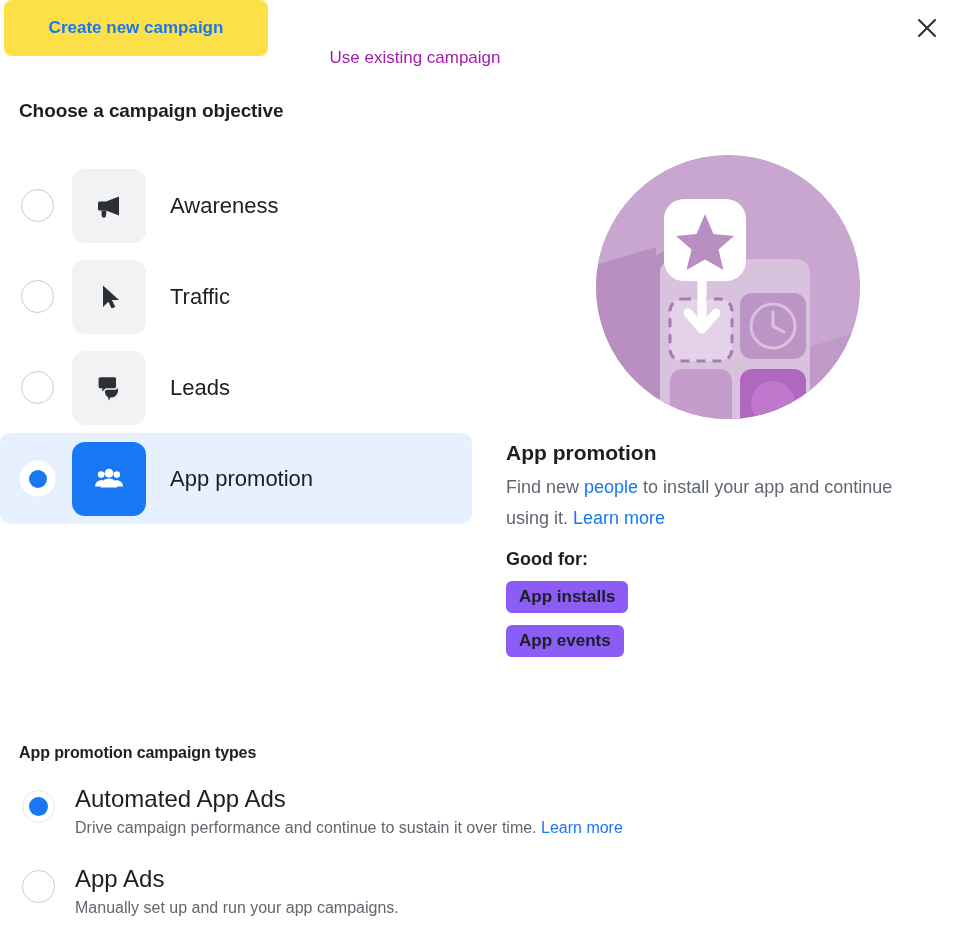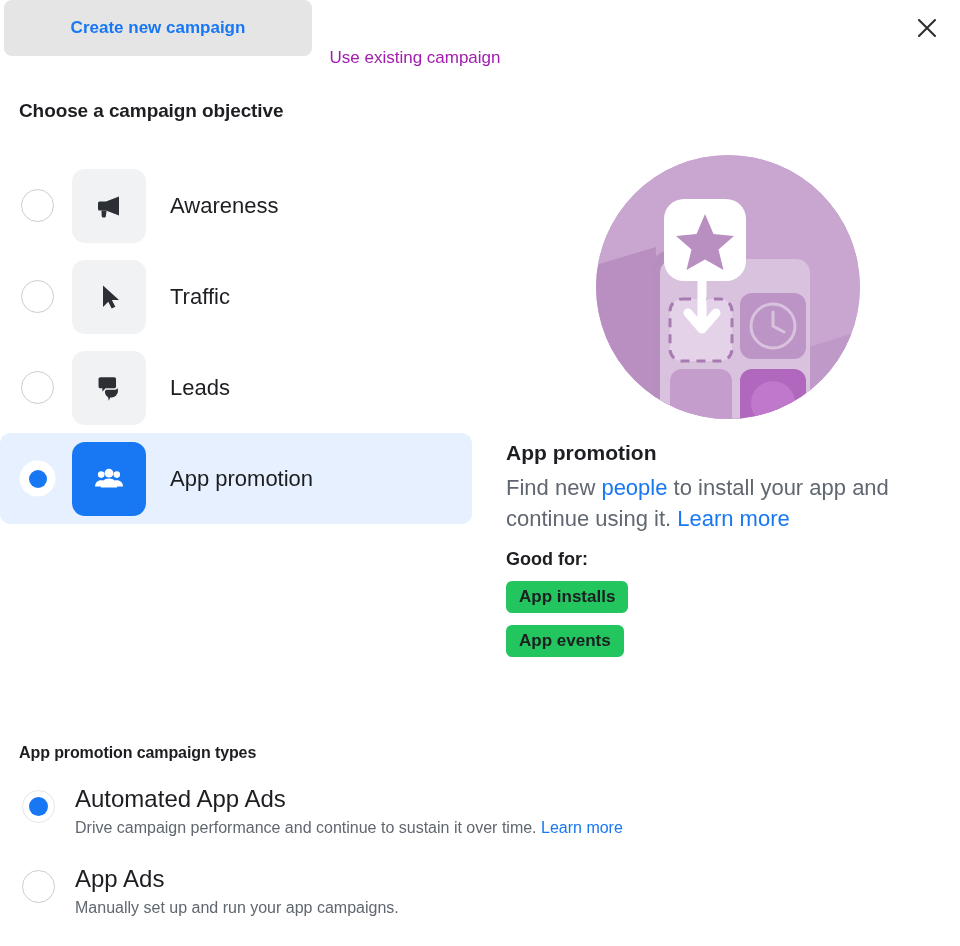--- a/index.html
+++ b/index.html
@@ -13,22 +13,22 @@
   .root { position: relative; width: 960px; height: 946px; }
 
   
   .tabbar { position: absolute; left: 0; top: 0; width: 960px; height: 56px; }
   .tab {
     position: absolute; top: 0; height: 56px;
     display: flex; align-items: center; justify-content: center;
     font-size: 17px; cursor: pointer; white-space: nowrap;
   }
   .tab-active {
-    left: 4px; width: 308px;
-    background: #e5e5e5;
+    left: 4px; width: 264px;
+    background: #fde047;
     color: #1877f2; font-weight: bold;
     border-radius: 8px;
   }
   .tab-inactive {
     left: 280px; width: 270px;
     color: #a21caf; font-weight: normal; margin-top: 30px;
   }
   .close-btn {
     position: absolute; right: 14px; top: 9px;
     width: 38px; height: 38px;
@@ -99,32 +99,32 @@
     overflow: hidden; background: #c9a6cf;
   }
   .illus-circle svg { display: block; }
 
   .detail-title {
     margin-top: 22px;
     font-size: 21px; font-weight: bold; color: #1c1e21;
   }
   .detail-desc {
     margin-top: 7px;
-    font-size: 22px; line-height: 31px; color: #606770;
+    font-size: 18px; line-height: 31px; color: #606770;
     max-width: 412px;
   }
   .detail-desc a { color: #1877f2; text-decoration: none; cursor: pointer; }
   .goodfor-label {
     margin-top: 15px;
     font-size: 18px; font-weight: bold; color: #1c1e21;
   }
   .badges { margin-top: 11px; }
   .badge {
     display: inline-block;
-    background: #22c55e; border-radius: 6px;
+    background: #8b5cf6; border-radius: 6px;
     padding: 6px 13px; margin-bottom: 12px;
     font-size: 17px; font-weight: bold; color: #1c1e21; text-align: right;
   }
   .badge-row { display: block; }
 
   
   #types-title { left: 19px; top: 744px; font-size: 16px; }
   .type-list { position: absolute; left: 0; top: 786px; width: 900px; }
   .type-row {
     position: relative; display: flex; align-items: flex-start;

